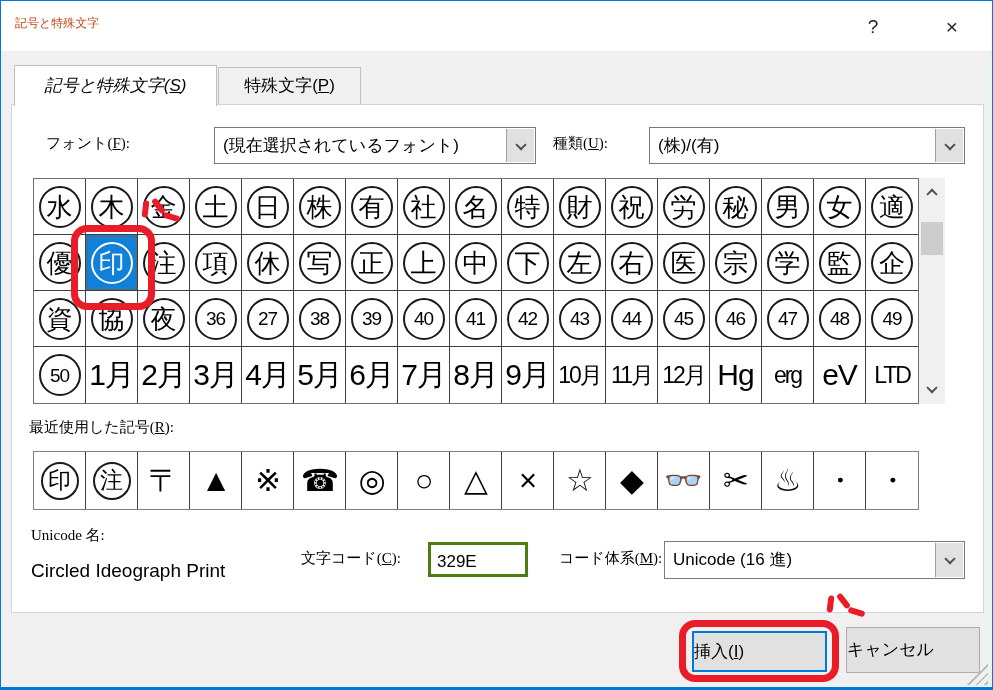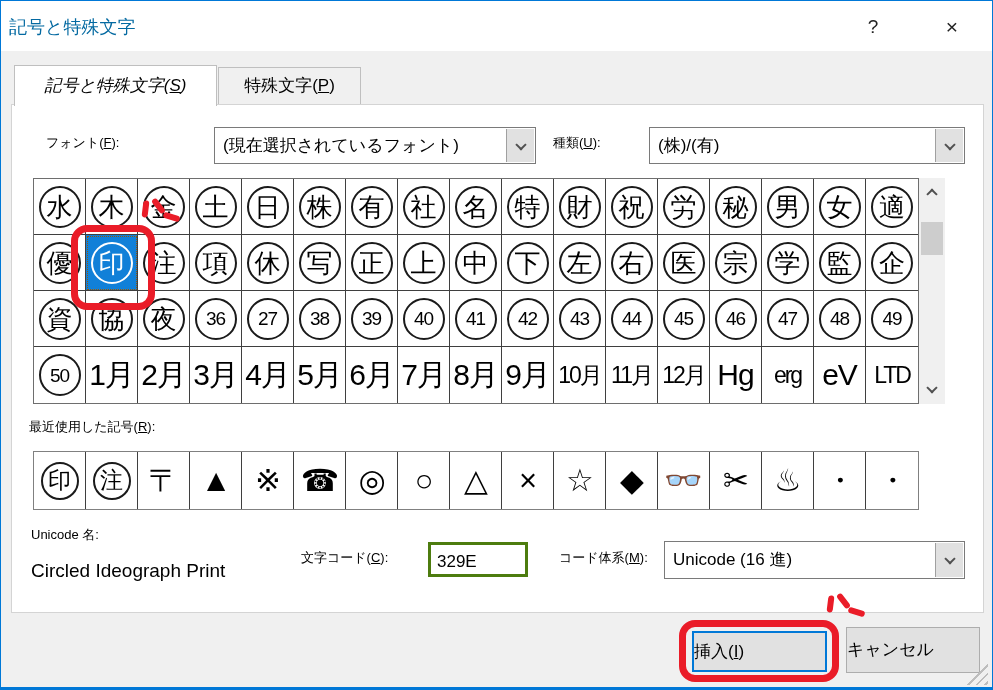--- a/index.html
+++ b/index.html
@@ -4,37 +4,37 @@
 <style>
   * { margin:0; padding:0; box-sizing:border-box; }
   html,body { background:#fff; }
   body { font-family:"Liberation Sans","DejaVu Sans",sans-serif; color:#000; }
 
   .window {
     position:relative; width:993px; height:690px; background:#f0f0f0;
     border:1px solid #0078d7; border-bottom-width:3px; overflow:hidden;
   }
   .titlebar { position:absolute; left:0; top:0; width:100%; height:50px; background:#fff; }
-  .title { position:absolute; left:8px; top:14px; font-size:18px; color:#0369a1; }
+  .title { position:absolute; left:14px; top:14px; font-size:12px; color:#c2410c; }
   .cap-btn { position:absolute; top:11px; width:30px; height:30px; text-align:center;
              line-height:30px; font-size:19px; color:#222; cursor:default; }
   .cap-help { left:857px; }
   .cap-close { left:936px; font-size:21px; }
 
   
   .tab { position:absolute; font-size:17px; text-align:center; border:1px solid #bfbfbf; }
   .tab-active { left:13px; top:64px; width:203px; height:41px; background:#fff;
                 border-bottom:none; line-height:39px; z-index:3;font-style:italic; }
   .tab-inactive { left:217px; top:66px; width:143px; height:38px; background:#f0f0f0;
                   line-height:36px; z-index:1; }
 
   .page { position:absolute; left:10px; top:103px; width:973px; height:509px;
           background:#fff; border:1px solid #d4d4d4; z-index:2; }
 
-  .label { position:absolute; font-size:13px; z-index:4; }
+  .label { position:absolute; font-size:15px; z-index:4;font-family:Liberation Serif, serif; }
   u { text-decoration:underline; }
 
   
   .combo { position:absolute; background:#fff; border:1px solid #7a7a7a; z-index:4; }
   .combo .val { position:absolute; left:8px; top:0; right:32px; height:100%;
                 font-size:17px; line-height:35px; white-space:nowrap; overflow:hidden; }
   .combo .arrow-btn { position:absolute; top:1px; right:1px; bottom:1px; width:28px;
                       background:#e1e1e1; border-left:1px solid #a0a0a0; }
   .chev { position:absolute; left:50%; top:50%; width:8px; height:8px;
           border-right:2px solid #505050; border-bottom:2px solid #505050; }

